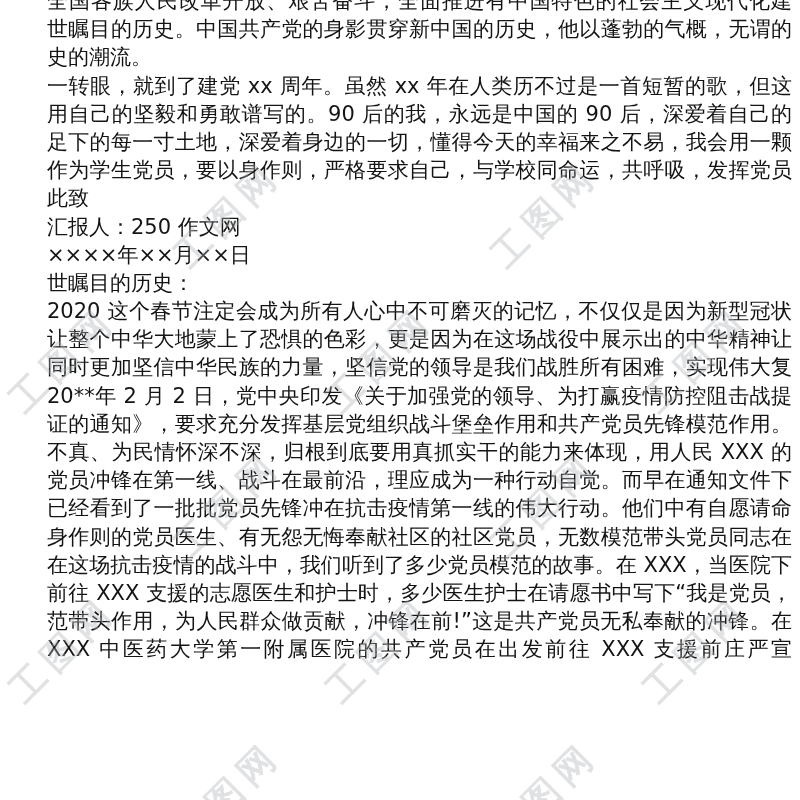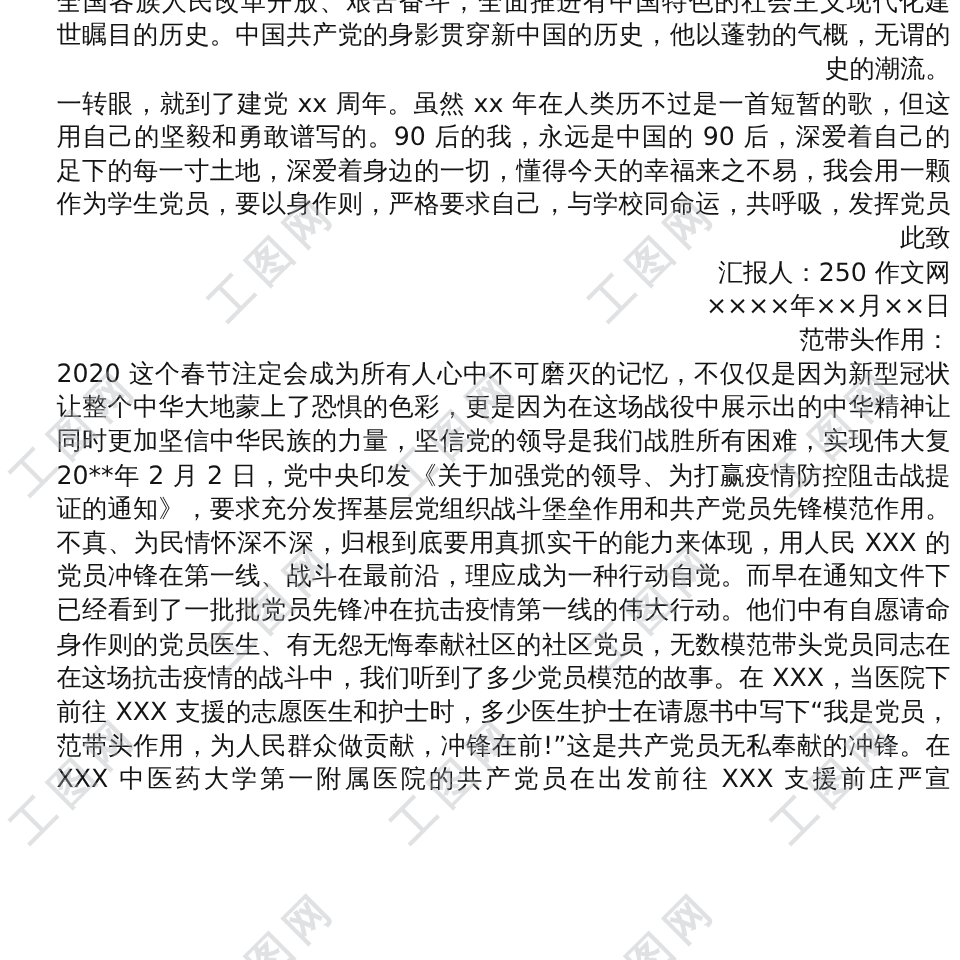--- a/index.html
+++ b/index.html
@@ -27,21 +27,21 @@
     top: -13px;
     width: 745px;
     color: var(--text-color, #141414);
     font-size: 21px;
     line-height: 28.2px;
     font-weight: normal;
   }
   .line {
     height: 28.2px;
     overflow: hidden;
-    text-align: right;
+    text-align: left;
     white-space: normal;
   }
   .line.fill {
     text-align: justify;
     text-align-last: justify;
   }
   
   .watermark-layer {
     position: absolute;
     left: 0;
@@ -70,21 +70,21 @@
       <div class="line fill">全国各族人民改革开放、艰苦奋斗，全面推进有中国特色的社会主义现代化建设，取得了举</div>
       <div class="line fill">世瞩目的历史。中国共产党的身影贯穿新中国的历史，他以蓬勃的气概，无谓的精神引领历</div>
       <div class="line">史的潮流。</div>
       <div class="line fill">一转眼，就到了建党 xx 周年。虽然 xx 年在人类历不过是一首短暂的歌，但这首歌是中国人</div>
       <div class="line fill">用自己的坚毅和勇敢谱写的。90 后的我，永远是中国的 90 后，深爱着自己的国家，深爱着</div>
       <div class="line fill">足下的每一寸土地，深爱着身边的一切，懂得今天的幸福来之不易，我会用一颗感恩的心去</div>
       <div class="line fill">作为学生党员，要以身作则，严格要求自己，与学校同命运，共呼吸，发挥党员的模范带头</div>
       <div class="line">此致</div>
       <div class="line">汇报人：250 作文网</div>
       <div class="line">××××年××月××日</div>
-      <div class="line">范带头作用：</div>
+      <div class="line">世瞩目的历史：</div>
       <div class="line fill">2020 这个春节注定会成为所有人心中不可磨灭的记忆，不仅仅是因为新型冠状病毒的侵袭</div>
       <div class="line fill">让整个中华大地蒙上了恐惧的色彩，更是因为在这场战役中展示出的中华精神让我们感动，</div>
       <div class="line fill">同时更加坚信中华民族的力量，坚信党的领导是我们战胜所有困难，实现伟大复兴的法宝和</div>
       <div class="line fill">20**年 2 月 2 日，党中央印发《关于加强党的领导、为打赢疫情防控阻击战提供坚强政治保</div>
       <div class="line fill">证的通知》，要求充分发挥基层党组织战斗堡垒作用和共产党员先锋模范作用。对党忠诚真</div>
       <div class="line fill">不真、为民情怀深不深，归根到底要用真抓实干的能力来体现，用人民 XXX 的成效来检验。</div>
       <div class="line fill">党员冲锋在第一线、战斗在最前沿，理应成为一种行动自觉。而早在通知文件下达之前，就</div>
       <div class="line fill">已经看到了一批批党员先锋冲在抗击疫情第一线的伟大行动。他们中有自愿请命前往一线以</div>
       <div class="line fill">身作则的党员医生、有无怨无悔奉献社区的社区党员，无数模范带头党员同志在各个领域以</div>
       <div class="line fill">在这场抗击疫情的战斗中，我们听到了多少党员模范的故事。在 XXX，当医院下达文件招募</div>

